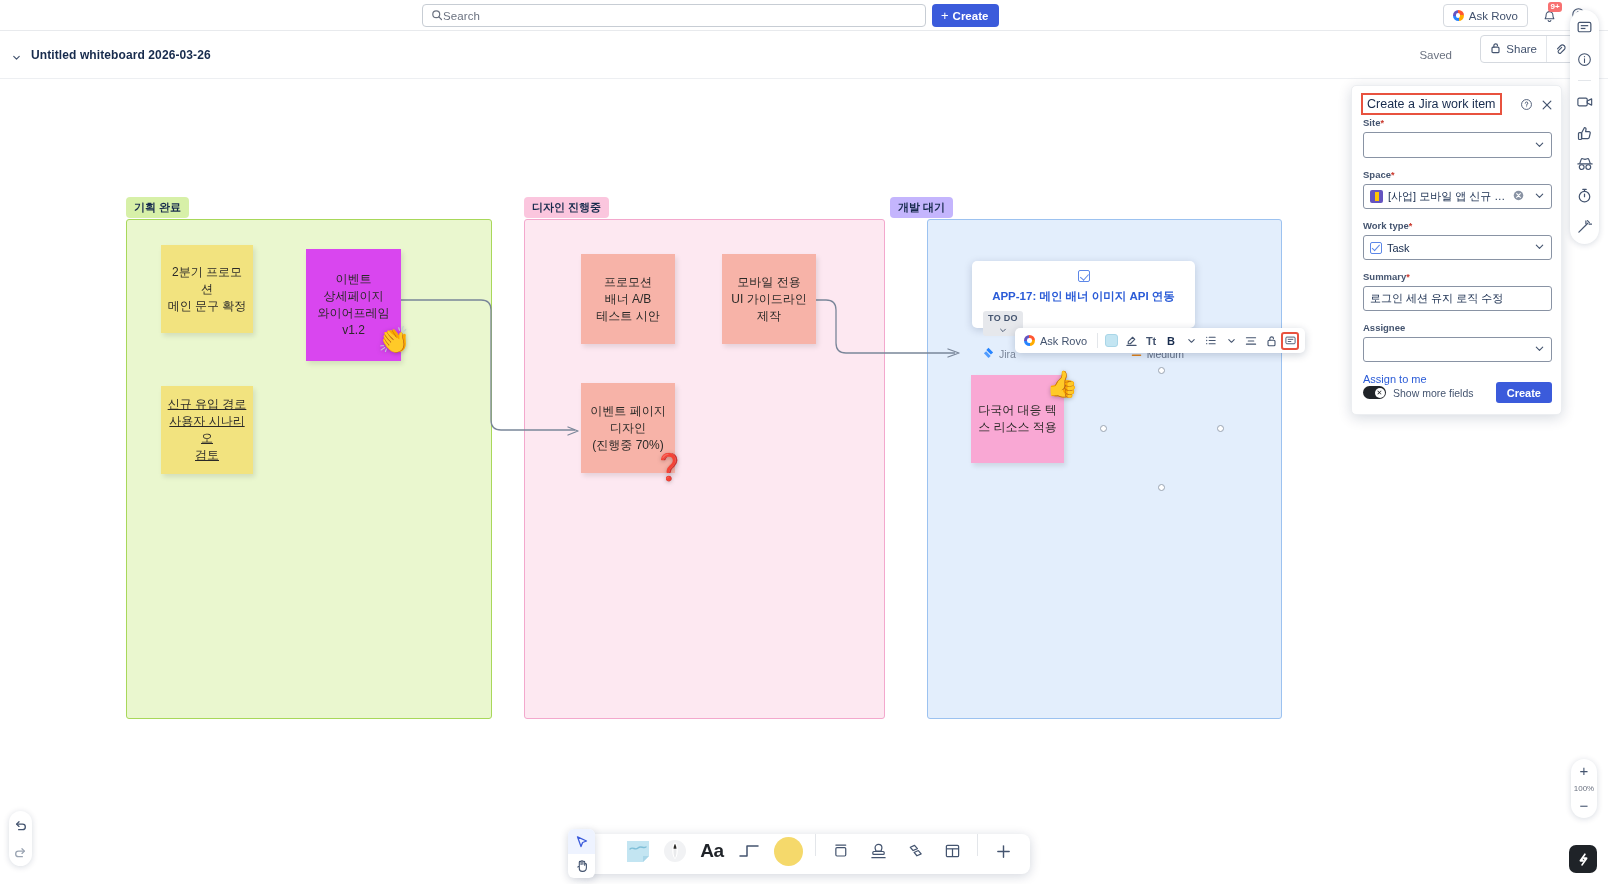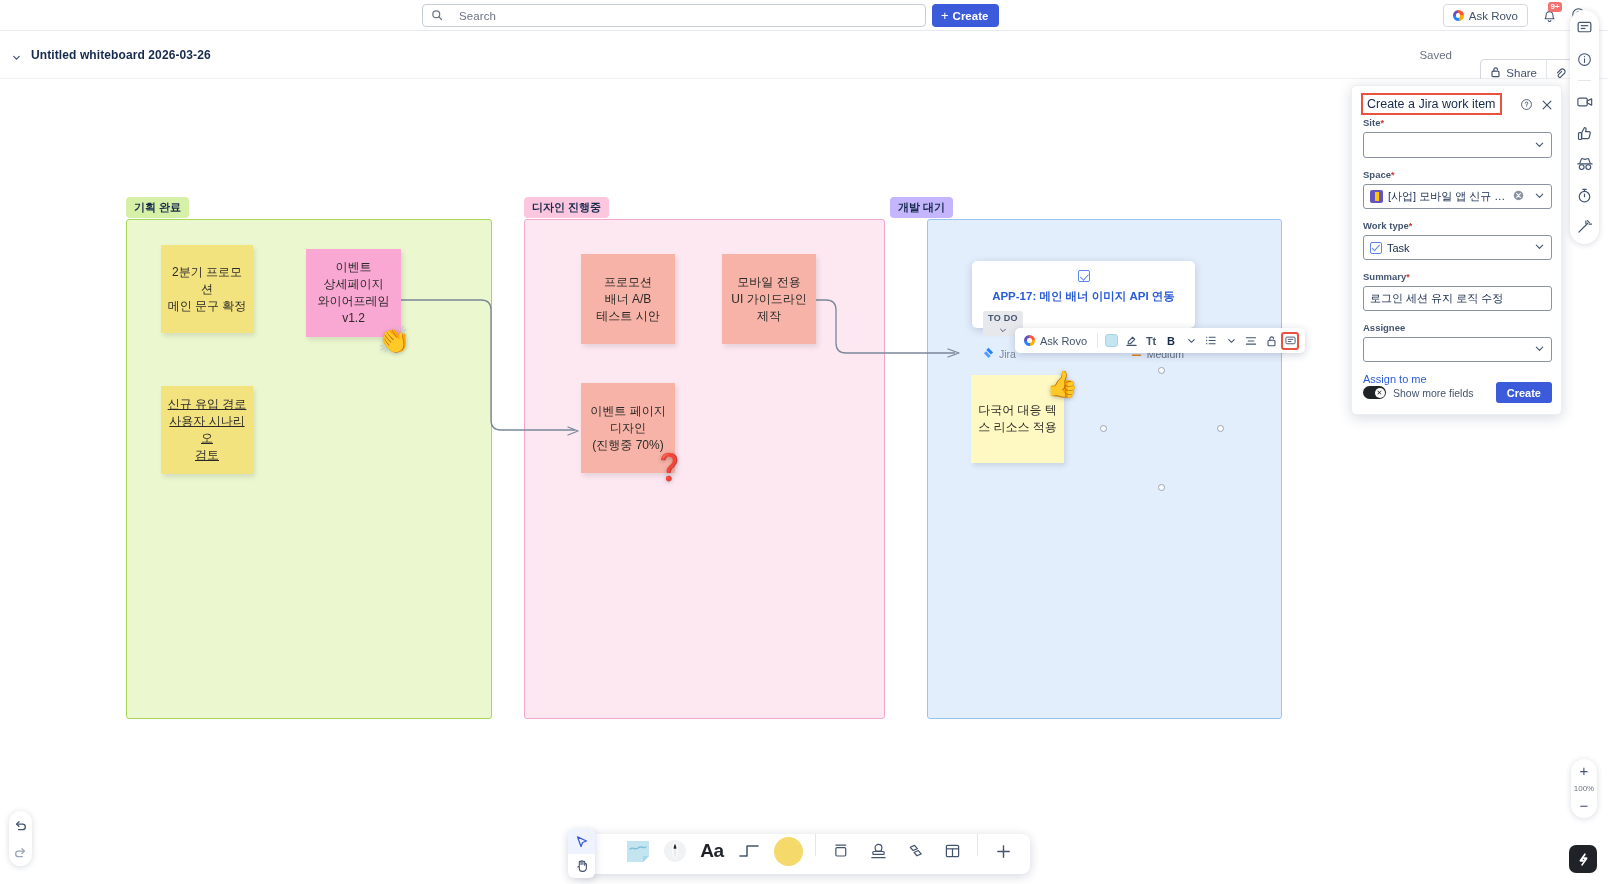--- a/index.html
+++ b/index.html
@@ -13,21 +13,21 @@
 
   
   .topnav {
     position: absolute; top: 0; left: 0; width: 1608px; height: 31px;
     background: #fff; border-bottom: 1px solid #e8eaed;
     display: flex; align-items: center;
   }
   .search-wrap {
     position: absolute; left: 422px; top: 4px; width: 504px; height: 23px;
     border: 1px solid #c7cdd4; border-radius: 4px; background: #fff;
-    display: flex; align-items: center; padding: 9px 8px; gap: 16px;
+    display: flex; align-items: center; padding: 9px 8px; gap: 0;
   }
   .search-wrap svg { flex: none; }
   .search-ph { font-size: 11.5px; color: #6b7280; letter-spacing: .1px; }
   .create-btn {
     position: absolute; left: 932px; top: 4px; height: 23px;
     background: #3b5bdb; border-radius: 4px; color: #fff;
     display: flex; align-items: center; gap: 4px; padding: 0 11px 0 9px;
     font-size: 11.5px; font-weight: 600; cursor: pointer; border: none;
   }
   .create-plus { font-size: 13px; font-weight: 400; line-height: 1; margin-top:-1px;}
@@ -55,21 +55,21 @@
     position: absolute; top: 31px; left: 0; width: 1608px; height: 48px;
     background: #fff; border-bottom: 1px solid #edeff2;
   }
   .bh-chevron { position:absolute; left: 11px; top: 18px; cursor:pointer; }
   .bh-title {
     position: absolute; left: 31px; top: 17px;
     font-size: 12px; font-weight: 700; color: #172b4d; letter-spacing: .1px;
   }
   .bh-saved { position: absolute; right: 156px; top: 18px; font-size: 11.5px; color: #6b7280;}
   .bh-sharegrp {
-    position: absolute; right: 34px; top: 28px; height: 28px;
+    position: absolute; right: 34px; top: 4px; height: 28px;
     display: flex; align-items: stretch; border: 1px solid #d5d9df; border-radius: 4px; overflow: hidden;
   }
   .bh-share { display:flex; align-items:center; gap:5px; padding: 0 9px; font-size: 11.5px; color:#42526e; cursor:pointer;}
   .bh-link { display:flex; align-items:center; padding: 0 7px; border-left: 1px solid #e3e6ea; cursor:pointer;}
   .bh-more { position: absolute; right: 10px; top: 15px; font-size: 16px; color:#5e6c84; letter-spacing:1px; cursor:pointer; line-height:12px;}
 
   
   .canvas { position: absolute; top: 79px; left: 0; width: 1608px; height: 805px; background: #fff; overflow: hidden;}
 
   .zone { position: absolute; border-radius: 3px; }
@@ -281,21 +281,21 @@
       <path d="M400 221 L481 221 Q491 221 491 231 L491 341 Q491 351 501 351 L575 351" fill="none" stroke="#7a8699" stroke-width="1.3"></path>
       <path d="M568 348 L578 352 L568 356" fill="none" stroke="#7a8699" stroke-width="1.3" stroke-linejoin="round" stroke-linecap="round"></path>
 
       <path d="M814 221 L826 221 Q836 221 836 231 L836 264 Q836 274 846 274 L955 274" fill="none" stroke="#7a8699" stroke-width="1.3"></path>
       <path d="M948 270 L959 274 L948 278" fill="none" stroke="#7a8699" stroke-width="1.3" stroke-linejoin="round" stroke-linecap="round"></path>
     </svg>
 
     <div class="note" style="left:161px; top:166px; width:92px; height:88px; background:#f2e37f; white-space:pre-line;">2분기 프로모션
 메인 문구 확정</div>
 
-    <div class="note" style="left:306px; top:170px; width:95px; height:88px; background:#f9a8d4; white-space:pre-line;">이벤트
+    <div class="note" style="left:306px; top:170px; width:95px; height:112px; background:#d946ef; white-space:pre-line;">이벤트
 상세페이지
 와이어프레임 v1.2</div>
     <div class="emoji-badge" style="left:378px; top:248px;">👏</div>
 
     <div class="note" style="left:161px; top:307px; width:92px; height:88px; background:#f2e37f; white-space:pre-line;text-decoration:underline;">신규 유입 경로
 사용자 시나리오
 검토</div>
 
     <div class="note" style="left:722px; top:175px; width:94px; height:90px; background:#f7b3a8; white-space:pre-line;">모바일 전용
 UI 가이드라인
@@ -397,21 +397,21 @@
         <div class="fmt-btn hl">
           <svg width="11" height="10" viewBox="0 0 13 12" fill="none" stroke="#44546f" stroke-width="1.1">
             <rect x="1" y="1.3" width="11" height="8" rx="1.2"></rect>
               <line x1="3.2" y1="4" x2="9.8" y2="4"></line>
               <line x1="3.2" y1="6.6" x2="7.4" y2="6.6"></line>
           </svg>
         </div>
       </div>
     </div>
 
-    <div class="note" style="left:971px; top:296px; width:93px; height:88px; background:#fef9c3; white-space:pre-line;">다국어 대응 텍
+    <div class="note" style="left:971px; top:296px; width:93px; height:88px; background:#f9a8d4; white-space:pre-line;">다국어 대응 텍
 스 리소스 적용</div>
     <div class="emoji-badge" style="left:1046px; top:292px;">👍</div>
 
     <div class="handle" style="left:1158px; top:288px;"></div>
     <div class="handle" style="left:1158px; top:405px;"></div>
     <div class="handle" style="left:1100px; top:346px;"></div>
     <div class="handle" style="left:1217px; top:346px;"></div>
 
   </div>
 

